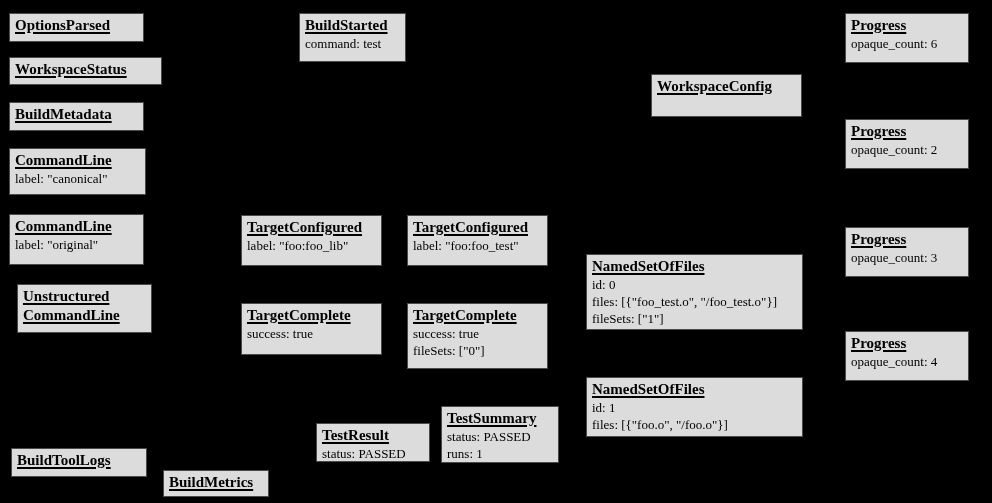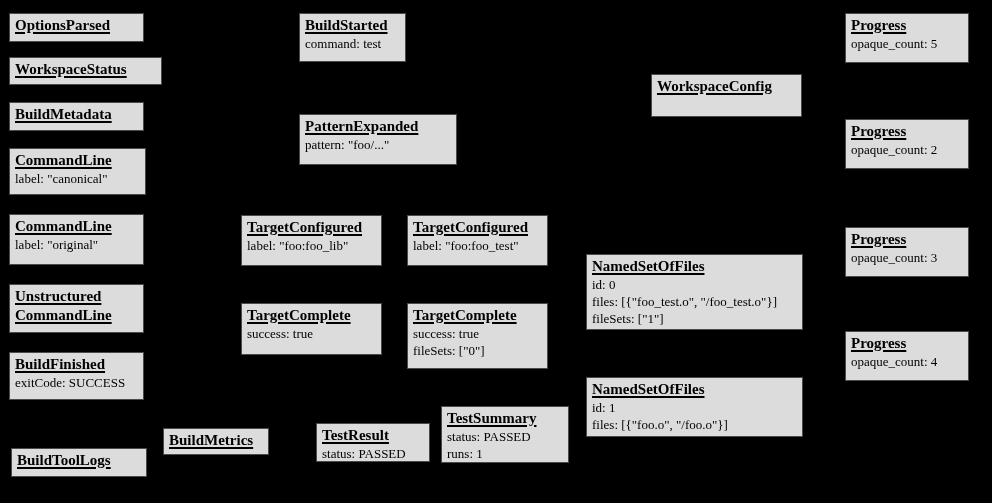--- a/index.html
+++ b/index.html
@@ -59,47 +59,39 @@
   <div class="node" style="left:9px;top:148px;width:137px;height:47px">
     <div class="title">CommandLine</div>
     <div class="attr">label: "canonical"</div>
   </div>
 
   <div class="node" style="left:9px;top:214px;width:135px;height:51px">
     <div class="title">CommandLine</div>
     <div class="attr">label: "original"</div>
   </div>
 
-  <div class="node" style="left:9px;top:284px;width:135px;height:49px">
+  <div class="node" style="left:17px;top:284px;width:135px;height:49px">
     <div class="title">Unstructured
 CommandLine</div>
   </div>
 
-  <div class="node" style="left:9px;top:352px;width:135px;height:48px">
-    <div class="title">BuildFinished</div>
-    <div class="attr">exitCode: SUCCESS</div>
-  </div>
 
   <div class="node" style="left:11px;top:448px;width:136px;height:29px">
     <div class="title">BuildToolLogs</div>
   </div>
 
-  <div class="node" style="left:163px;top:428px;width:106px;height:27px">
+  <div class="node" style="left:163px;top:470px;width:106px;height:27px">
     <div class="title">BuildMetrics</div>
   </div>
 
   <div class="node" style="left:299px;top:13px;width:107px;height:49px">
     <div class="title">BuildStarted</div>
     <div class="attr">command: test</div>
   </div>
 
-  <div class="node" style="left:299px;top:114px;width:158px;height:51px">
-    <div class="title">PatternExpanded</div>
-    <div class="attr">pattern: "foo/..."</div>
-  </div>
 
   <div class="node" style="left:241px;top:215px;width:141px;height:51px">
     <div class="title">TargetConfigured</div>
     <div class="attr">label: "foo:foo_lib"</div>
   </div>
 
   <div class="node" style="left:407px;top:215px;width:141px;height:51px">
     <div class="title">TargetConfigured</div>
     <div class="attr">label: "foo:foo_test"</div>
   </div>
@@ -113,21 +105,21 @@
     <div class="title">TargetComplete</div>
     <div class="attr">success: true</div>
     <div class="attr">fileSets: ["0"]</div>
   </div>
 
   <div class="node" style="left:316px;top:423px;width:114px;height:39px">
     <div class="title">TestResult</div>
     <div class="attr">status: PASSED</div>
   </div>
 
-  <div class="node" style="left:441px;top:406px;width:128px;height:57px">
+  <div class="node" style="left:441px;top:406px;width:118px;height:57px">
     <div class="title">TestSummary</div>
     <div class="attr">status: PASSED</div>
     <div class="attr">runs: 1</div>
   </div>
 
   <div class="node" style="left:651px;top:74px;width:151px;height:43px">
     <div class="title">WorkspaceConfig</div>
   </div>
 
 
@@ -139,21 +131,21 @@
   </div>
 
   <div class="node" style="left:586px;top:377px;width:217px;height:60px">
     <div class="title">NamedSetOfFiles</div>
     <div class="attr">id: 1</div>
     <div class="attr">files: [{"foo.o", "/foo.o"}]</div>
   </div>
 
   <div class="node" style="left:845px;top:13px;width:124px;height:50px">
     <div class="title">Progress</div>
-    <div class="attr">opaque_count: 5</div>
+    <div class="attr">opaque_count: 6</div>
   </div>
 
   <div class="node" style="left:845px;top:119px;width:124px;height:50px">
     <div class="title">Progress</div>
     <div class="attr">opaque_count: 2</div>
   </div>
 
   <div class="node" style="left:845px;top:227px;width:124px;height:50px">
     <div class="title">Progress</div>
     <div class="attr">opaque_count: 3</div>

